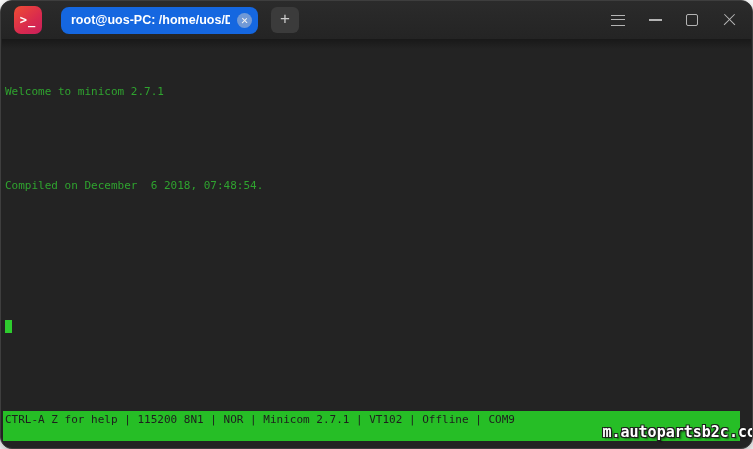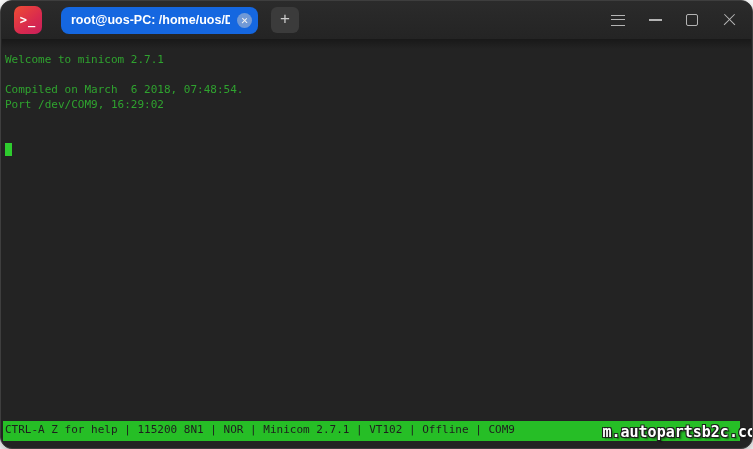--- a/index.html
+++ b/index.html
@@ -57,25 +57,25 @@
   
   .terminal{
     position:absolute;top:38px;left:1px;right:1px;bottom:25px;background:#232323;
     font-family:"DejaVu Sans Mono",monospace;font-size:11px;line-height:15px;
     color:#2fa32f;padding:13px 4px 0 3px;box-sizing:border-box;cursor:text;
   }
   .terminal::before{
     content:"";position:absolute;top:0;left:0;right:0;height:10px;
     background:linear-gradient(rgba(0,0,0,.30),rgba(0,0,0,0));pointer-events:none;
   }
-  .term-line{white-space:pre;min-height:15px;}
+  .term-line{white-space:pre;min-height:15px;margin-top:32px;}
   .cursor{display:inline-block;width:7px;height:13px;background:#2ecc2e;vertical-align:top;margin-top:1px;}
   
   .statusbar{
-    position:absolute;left:2px;right:12px;bottom:7px;height:20px;
+    position:absolute;left:2px;right:12px;bottom:7px;height:30px;
     background:#26be26;color:#1e1e1e;
     font-family:"DejaVu Sans Mono",monospace;font-size:11px;line-height:18px;
     white-space:pre;padding-left:2px;box-sizing:border-box;overflow:hidden;
   }
   
   .watermark{
     position:absolute;right:-4px;bottom:7px;z-index:5;
     font-family:"DejaVu Sans Mono",monospace;font-weight:bold;font-size:15px;
     color:#ffffff;white-space:nowrap;
     text-shadow:1px 1px 0 #1d1d1d,-1px 1px 0 #1d1d1d,1px -1px 0 #1d1d1d,-1px -1px 0 #1d1d1d,2px 2px 2px rgba(0,0,0,.55);
@@ -112,22 +112,21 @@
       <span class="ico-max"></span>
     </div>
     <div class="win-btn">
       <span class="ico-close"></span>
     </div>
   </div>
 
   <div class="terminal">
     <div class="term-line">Welcome to minicom 2.7.1</div>
     <div class="term-line"></div>
-    <div class="term-line">Compiled on March  6 2018, 07:48:54.</div>
-    <div class="term-line">Port /dev/COM9, 16:29:02</div>
+    <div class="term-line">Compiled on December  6 2018, 07:48:54.</div>
     <div class="term-line"></div>
     <div class="term-line"></div>
     <div class="term-line"><span class="cursor"></span></div>
   </div>
 
   <div class="statusbar">CTRL-A Z for help | 115200 8N1 | NOR | Minicom 2.7.1 | VT102 | Offline | COM9</div>
 
   <div class="watermark">m.autopartsb2c.co</div>
 
 </div>

